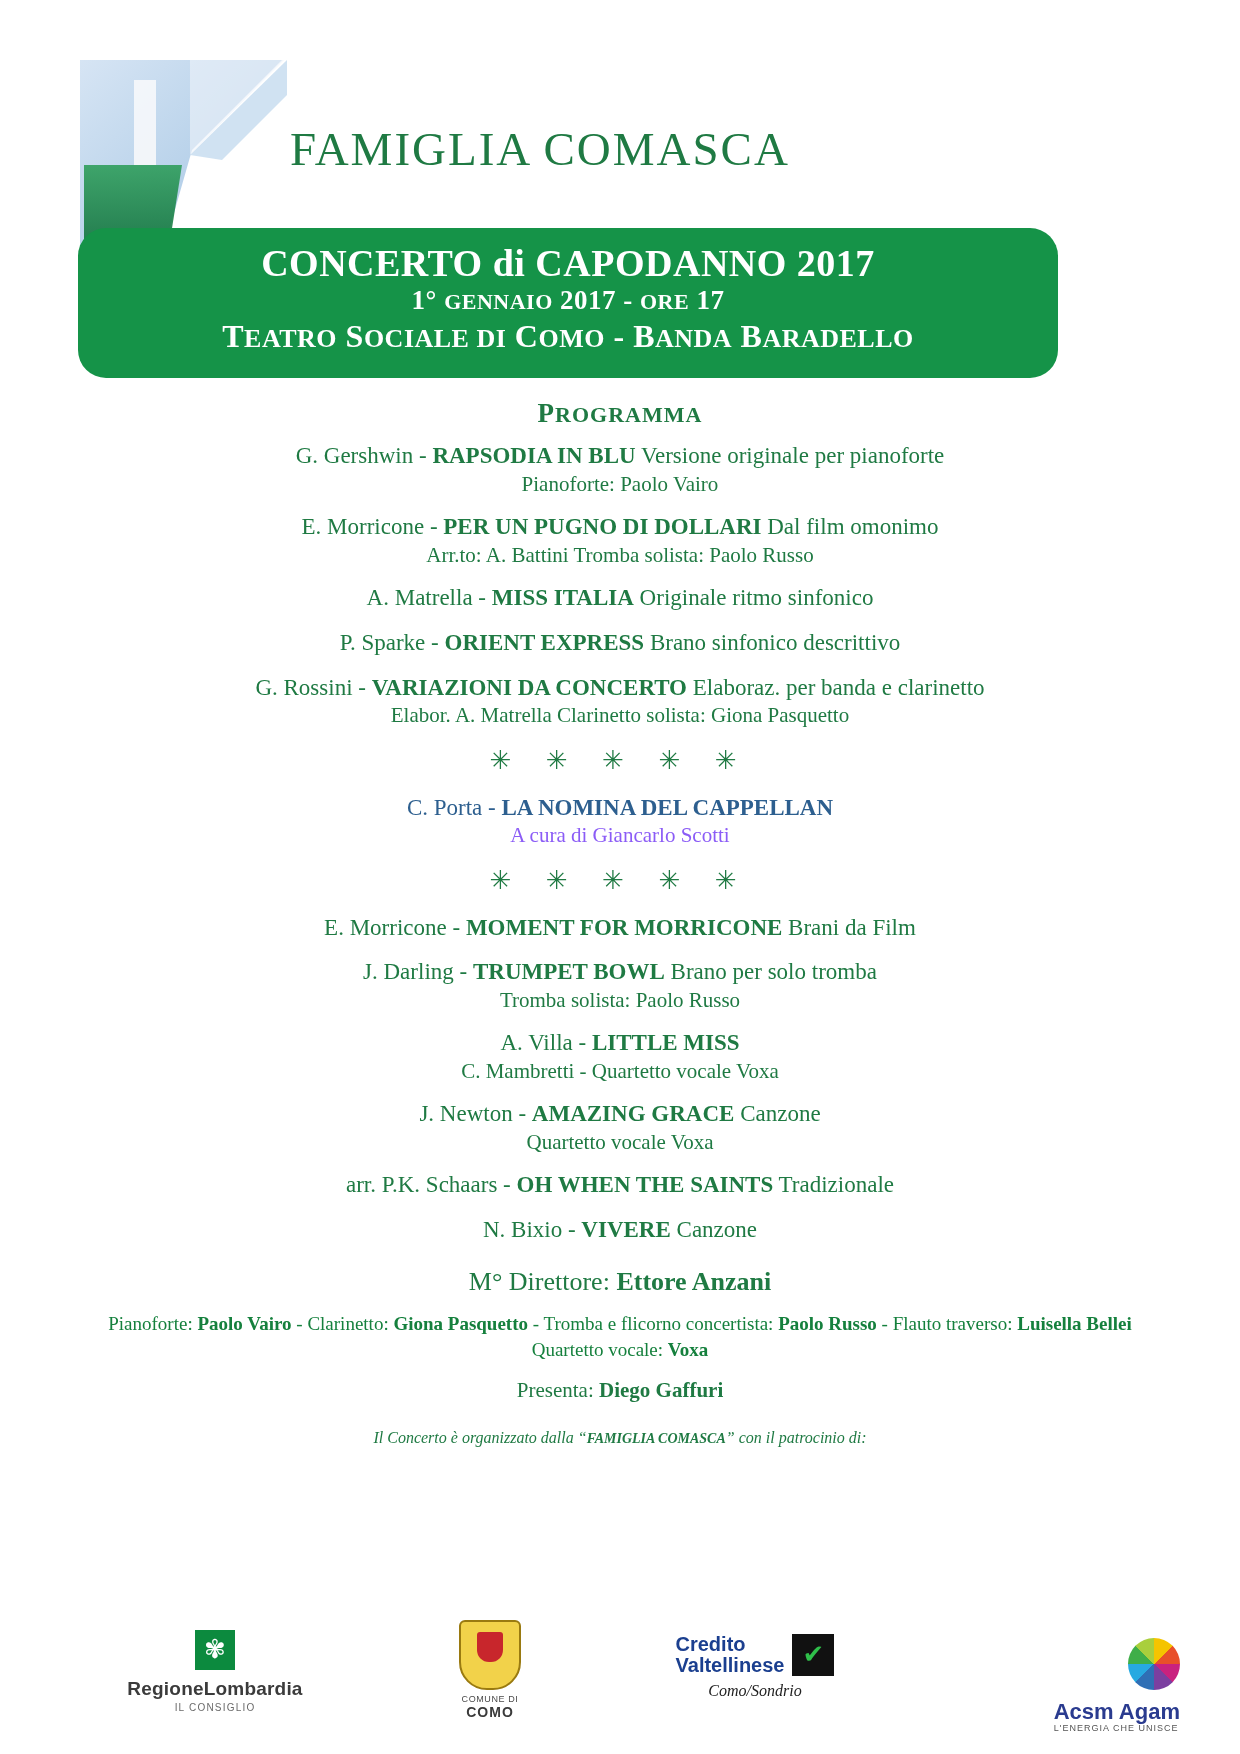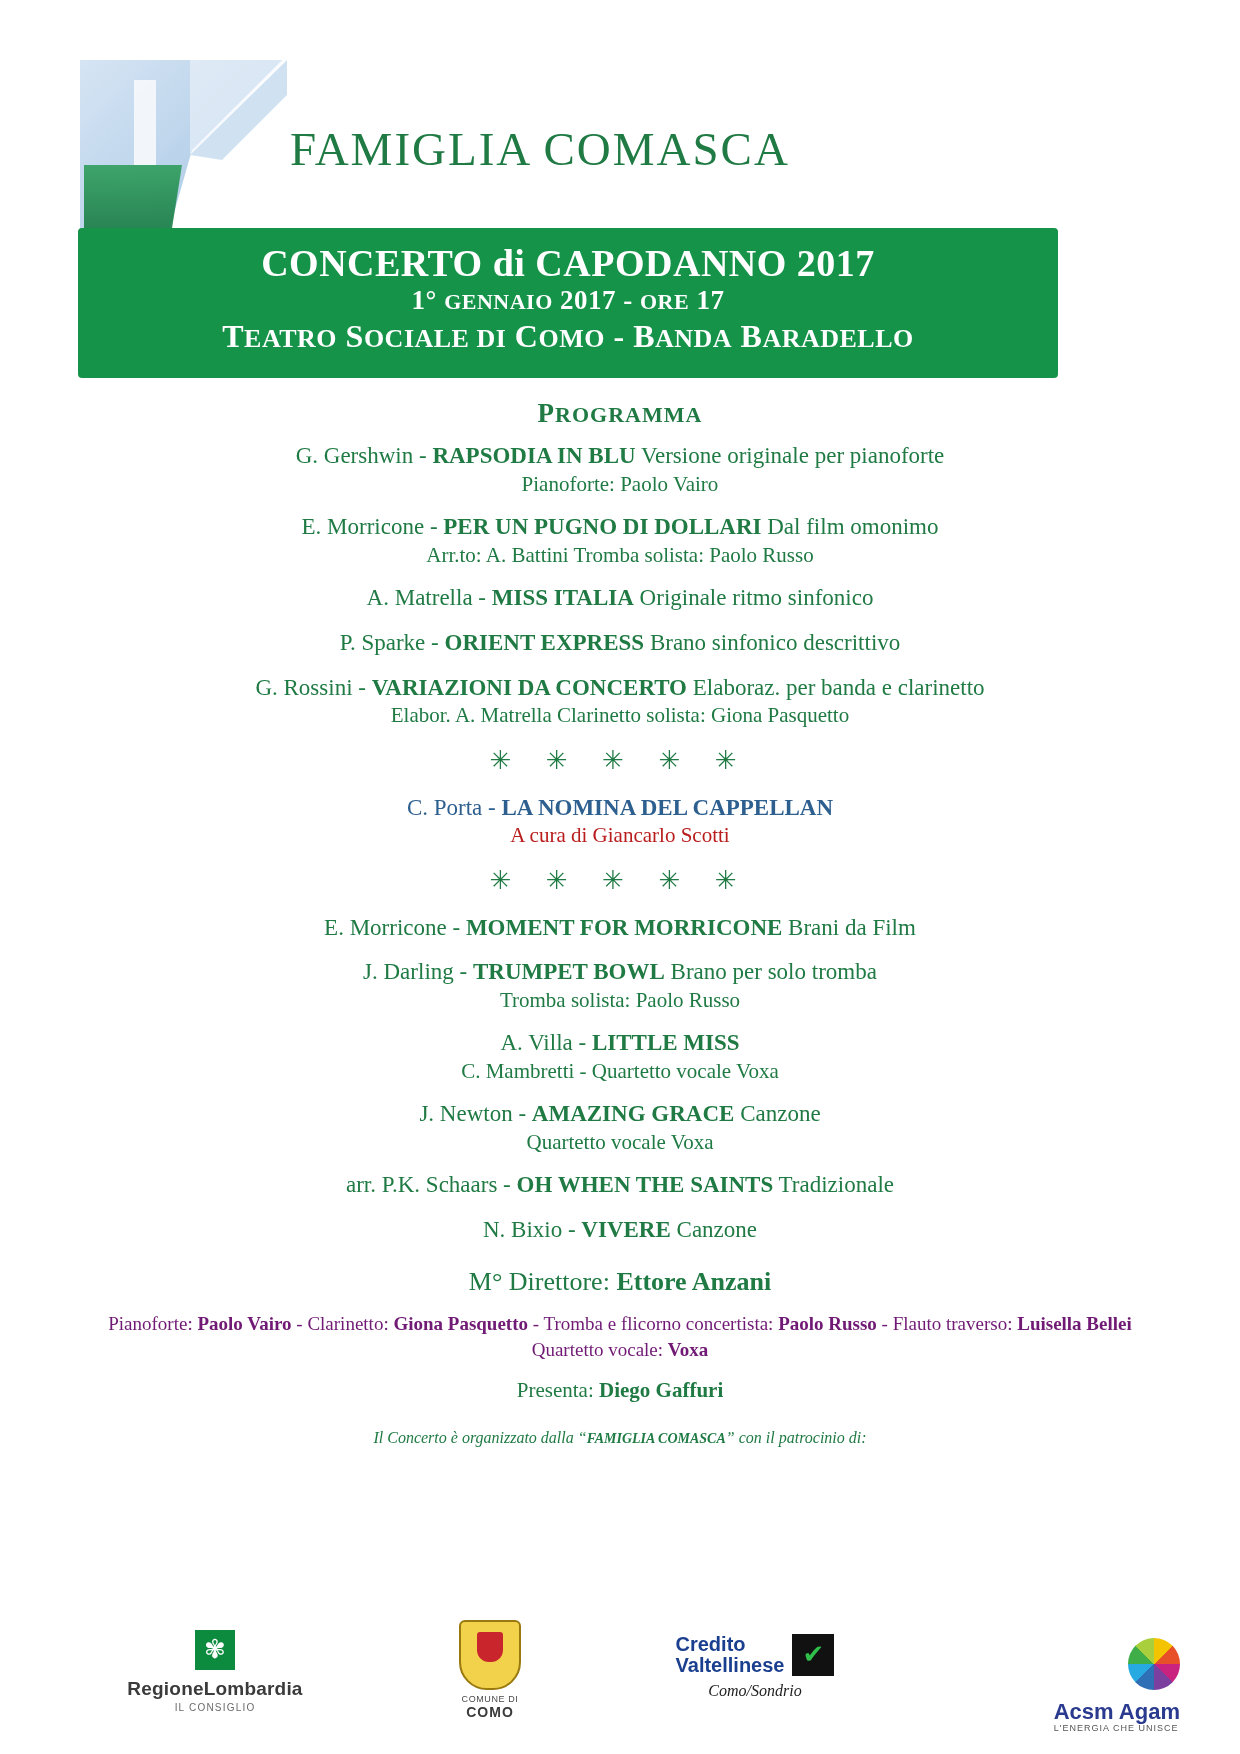--- a/index.html
+++ b/index.html
@@ -42,21 +42,21 @@
   }
 
   
   .banner {
     position: absolute;
     left: 78px;
     top: 228px;
     width: 980px;
     height: 150px;
     background: #159348;
-    border-radius: 4px;
+    border-radius: 28px;
     color: #ffffff;
     text-align: center;
     box-sizing: border-box;
     padding-top: 14px;
   }
   .banner .l1 {
     font-size: 38px;
     font-weight: bold;
     letter-spacing: 0.5px;
     line-height: 1.12;
@@ -124,34 +124,34 @@
     color: #2d5f8f;
     letter-spacing: 0.6px;
     margin-bottom: 20px;
   }
   .poesia-item .line1 {
     font-size: 23px;
     color: #2d5f8f;
   }
   .poesia-item .line2 {
     font-size: 21px;
-    color: #b91c1c;
+    color: #8b5cf6;
   }
 
   
   .director {
     margin-top: 22px;
     font-size: 26px;
     color: #1f7a43;
   }
   .director b { font-weight: bold; }
   .performers {
     margin-top: 14px;
     font-size: 19px;
-    color: #701a75;
+    color: #15803d;
     line-height: 1.4;
   }
   .performers b { font-weight: bold; }
   .presenta {
     margin-top: 14px;
     font-size: 21px;
     color: #1f7a43;
   }
   .presenta b { font-weight: bold; }
   .patrocinio {

